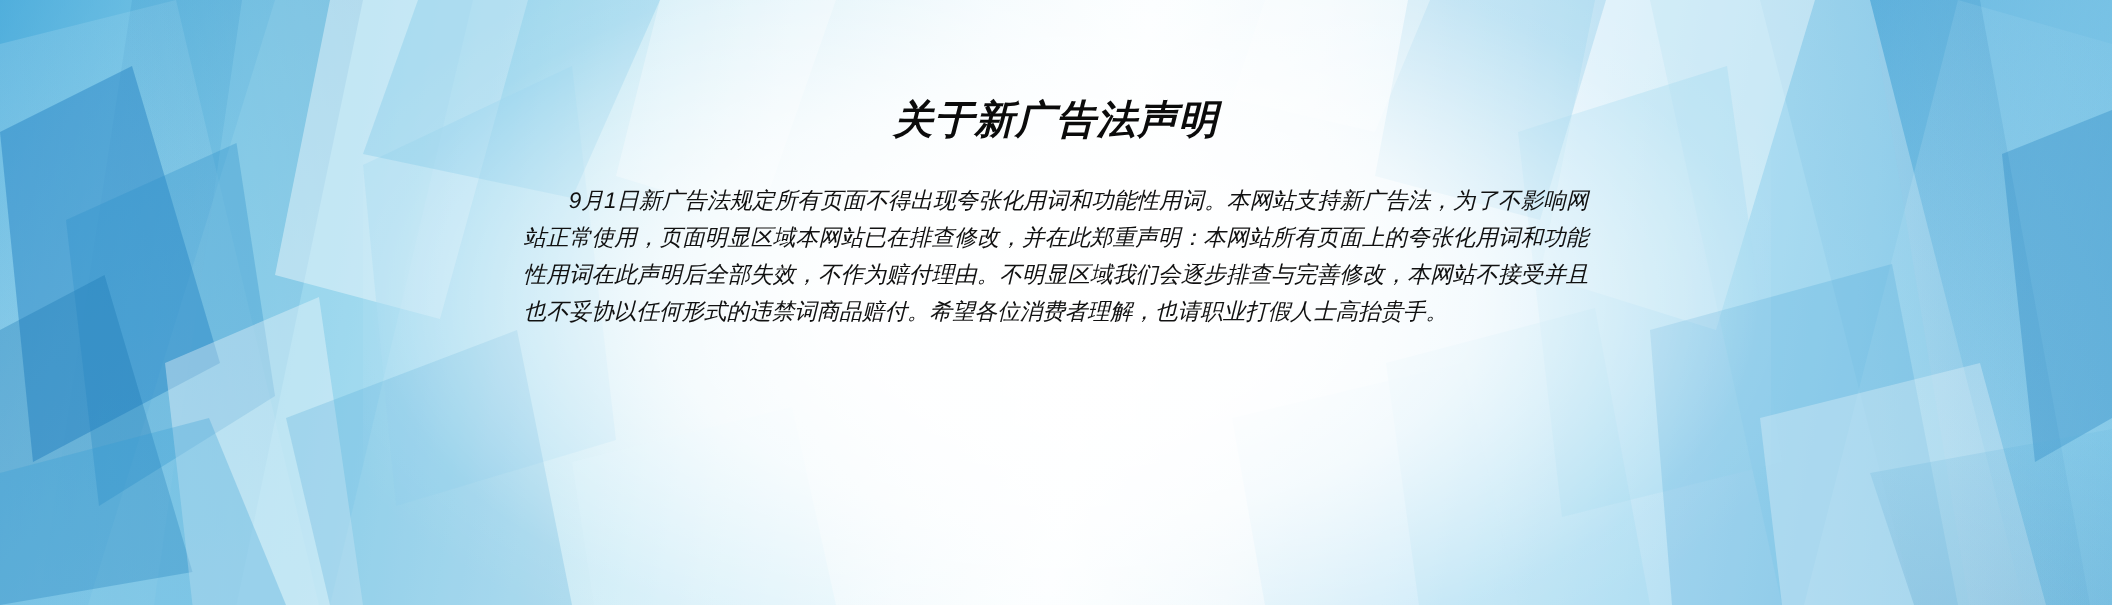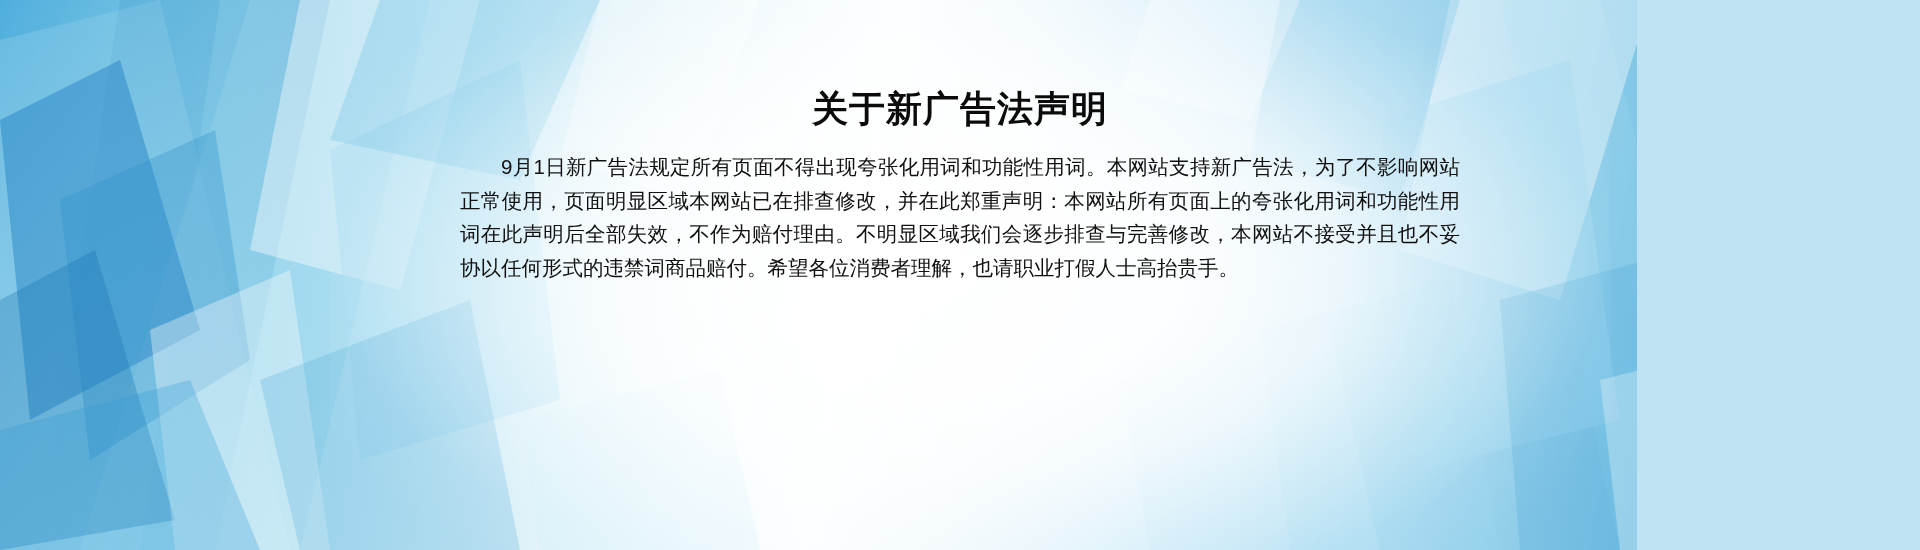--- a/index.html
+++ b/index.html
@@ -9,37 +9,38 @@
   body {
     width: 1920px;
     height: 550px;
     overflow: hidden;
     font-family: "Liberation Sans", "DejaVu Sans", sans-serif;
     background: #bfe3f2;
   }
 
   #banner {
     position: relative;
-    width: 1637px;
+    width: 1920px;
     height: 550px;
     overflow: hidden;
     background: linear-gradient(100deg,
         #79c6e6 0%,
         #8ed2ea 9%,
         #a6dcf0 18%,
         #c2e7f4 27%,
         #dff2f9 36%,
         #f2fafd 45%,
         #fbfeff 52%,
         #eff8fc 60%,
         #d8effa 69%,
         #bfe4f5 78%,
         #a9d9f0 86%,
         #8ccbe8 94%,
         #74bfe2 100%);
+    font-style: italic;
   }
   .svg-layer {
     position: absolute;
     inset: 0;
     width: 1920px;
     height: 550px;
   }
 
   
   .center-glow {
@@ -89,21 +90,21 @@
     width: 1000px;
     font-size: 20.5px;
     line-height: 33.5px;
     color: #111111;
     text-align: justify;
     text-justify: inter-ideograph;
     font-family: "Liberation Sans", "DejaVu Sans", sans-serif;
   }
 
   .para {
-    margin: 0;
+    margin: 16px;
   }
   .para.indent {
     text-indent: 2em;
   }
 </style>
 </head>
 <body>
 
 <div id="banner">
 

